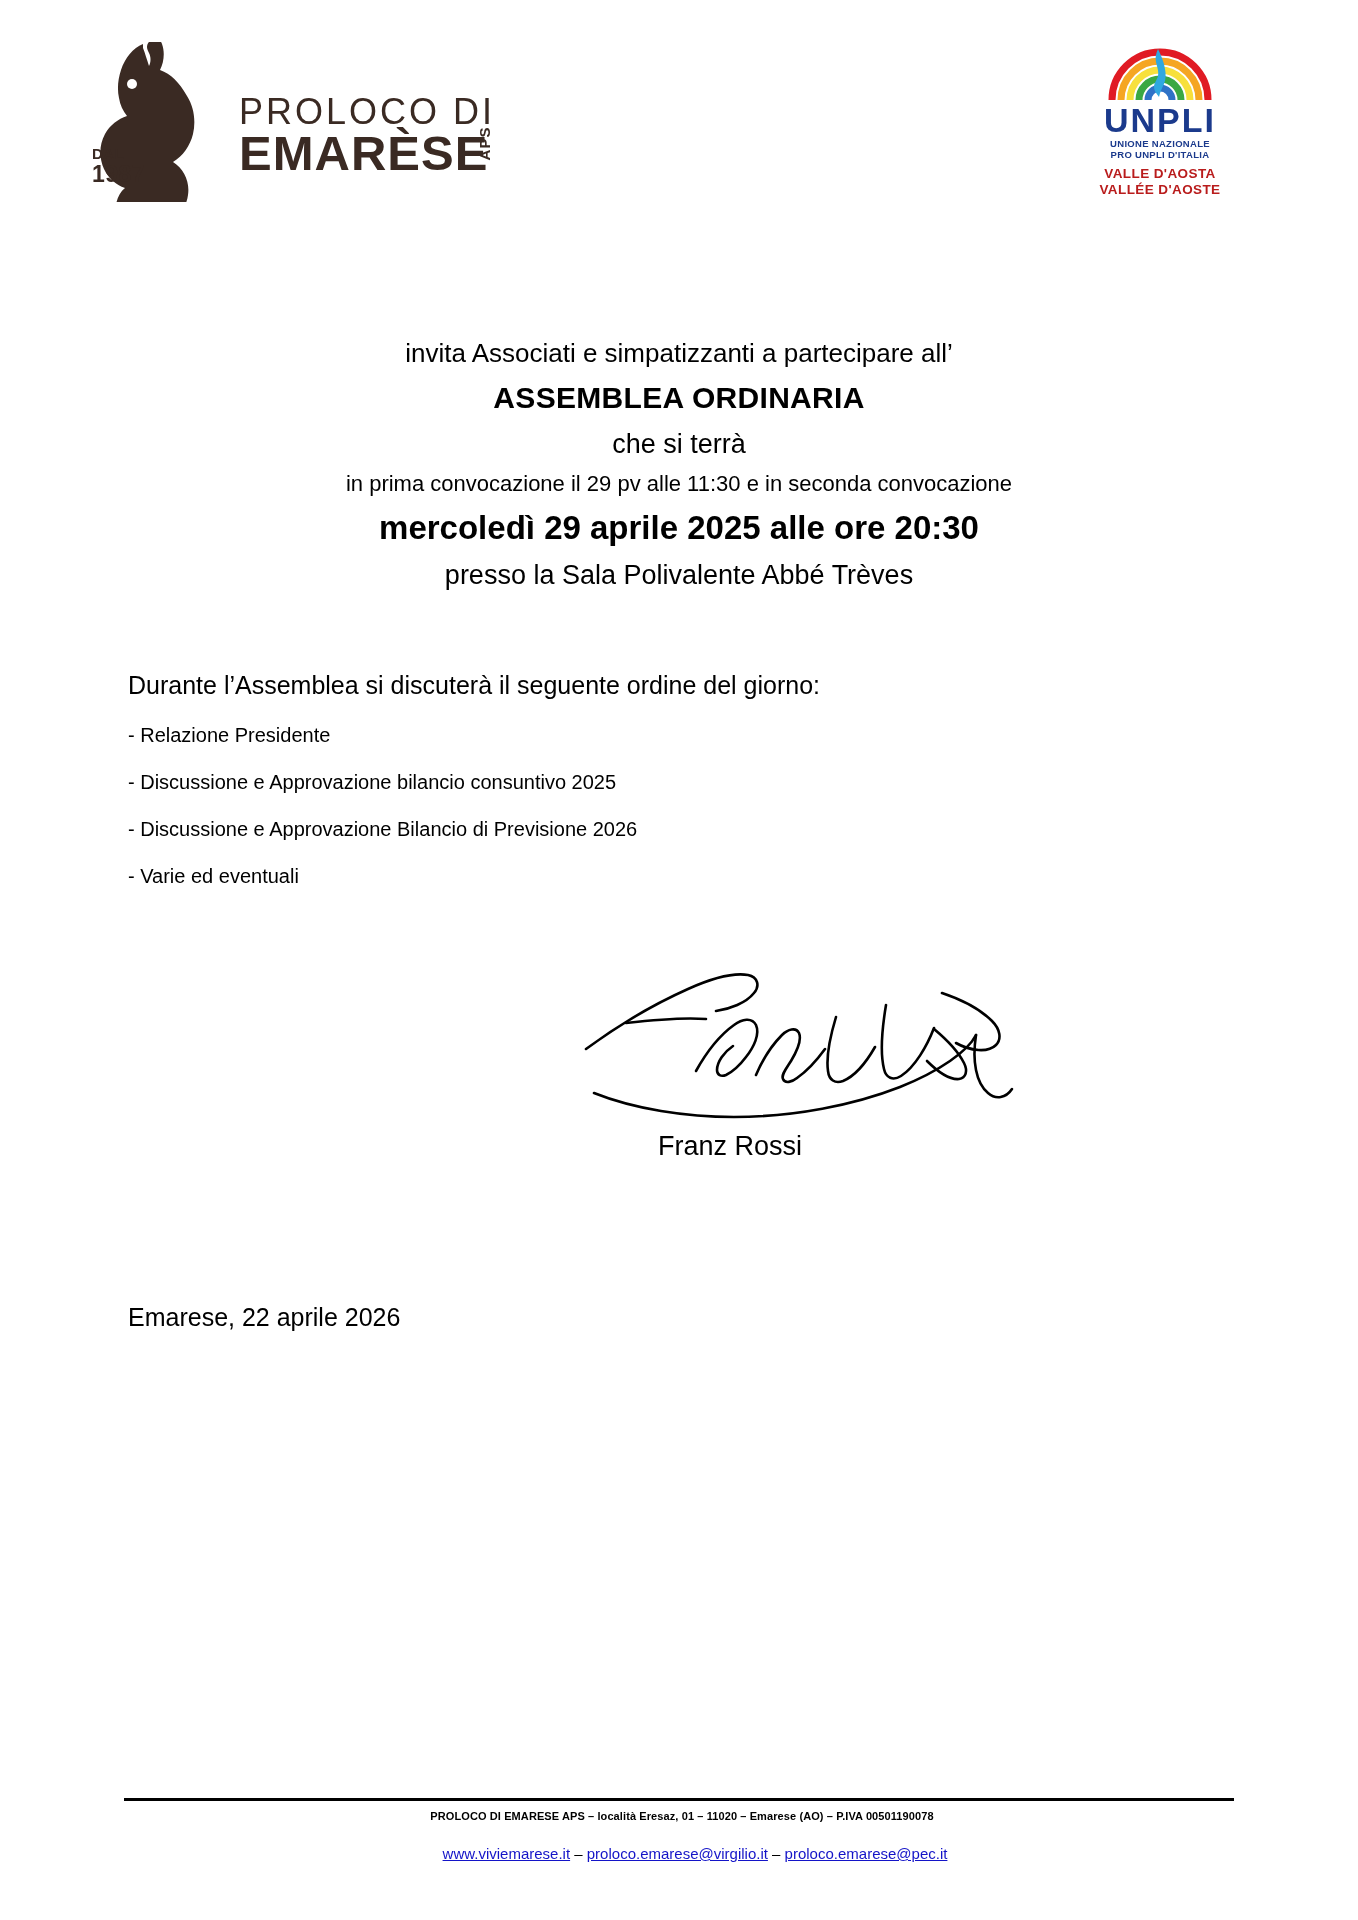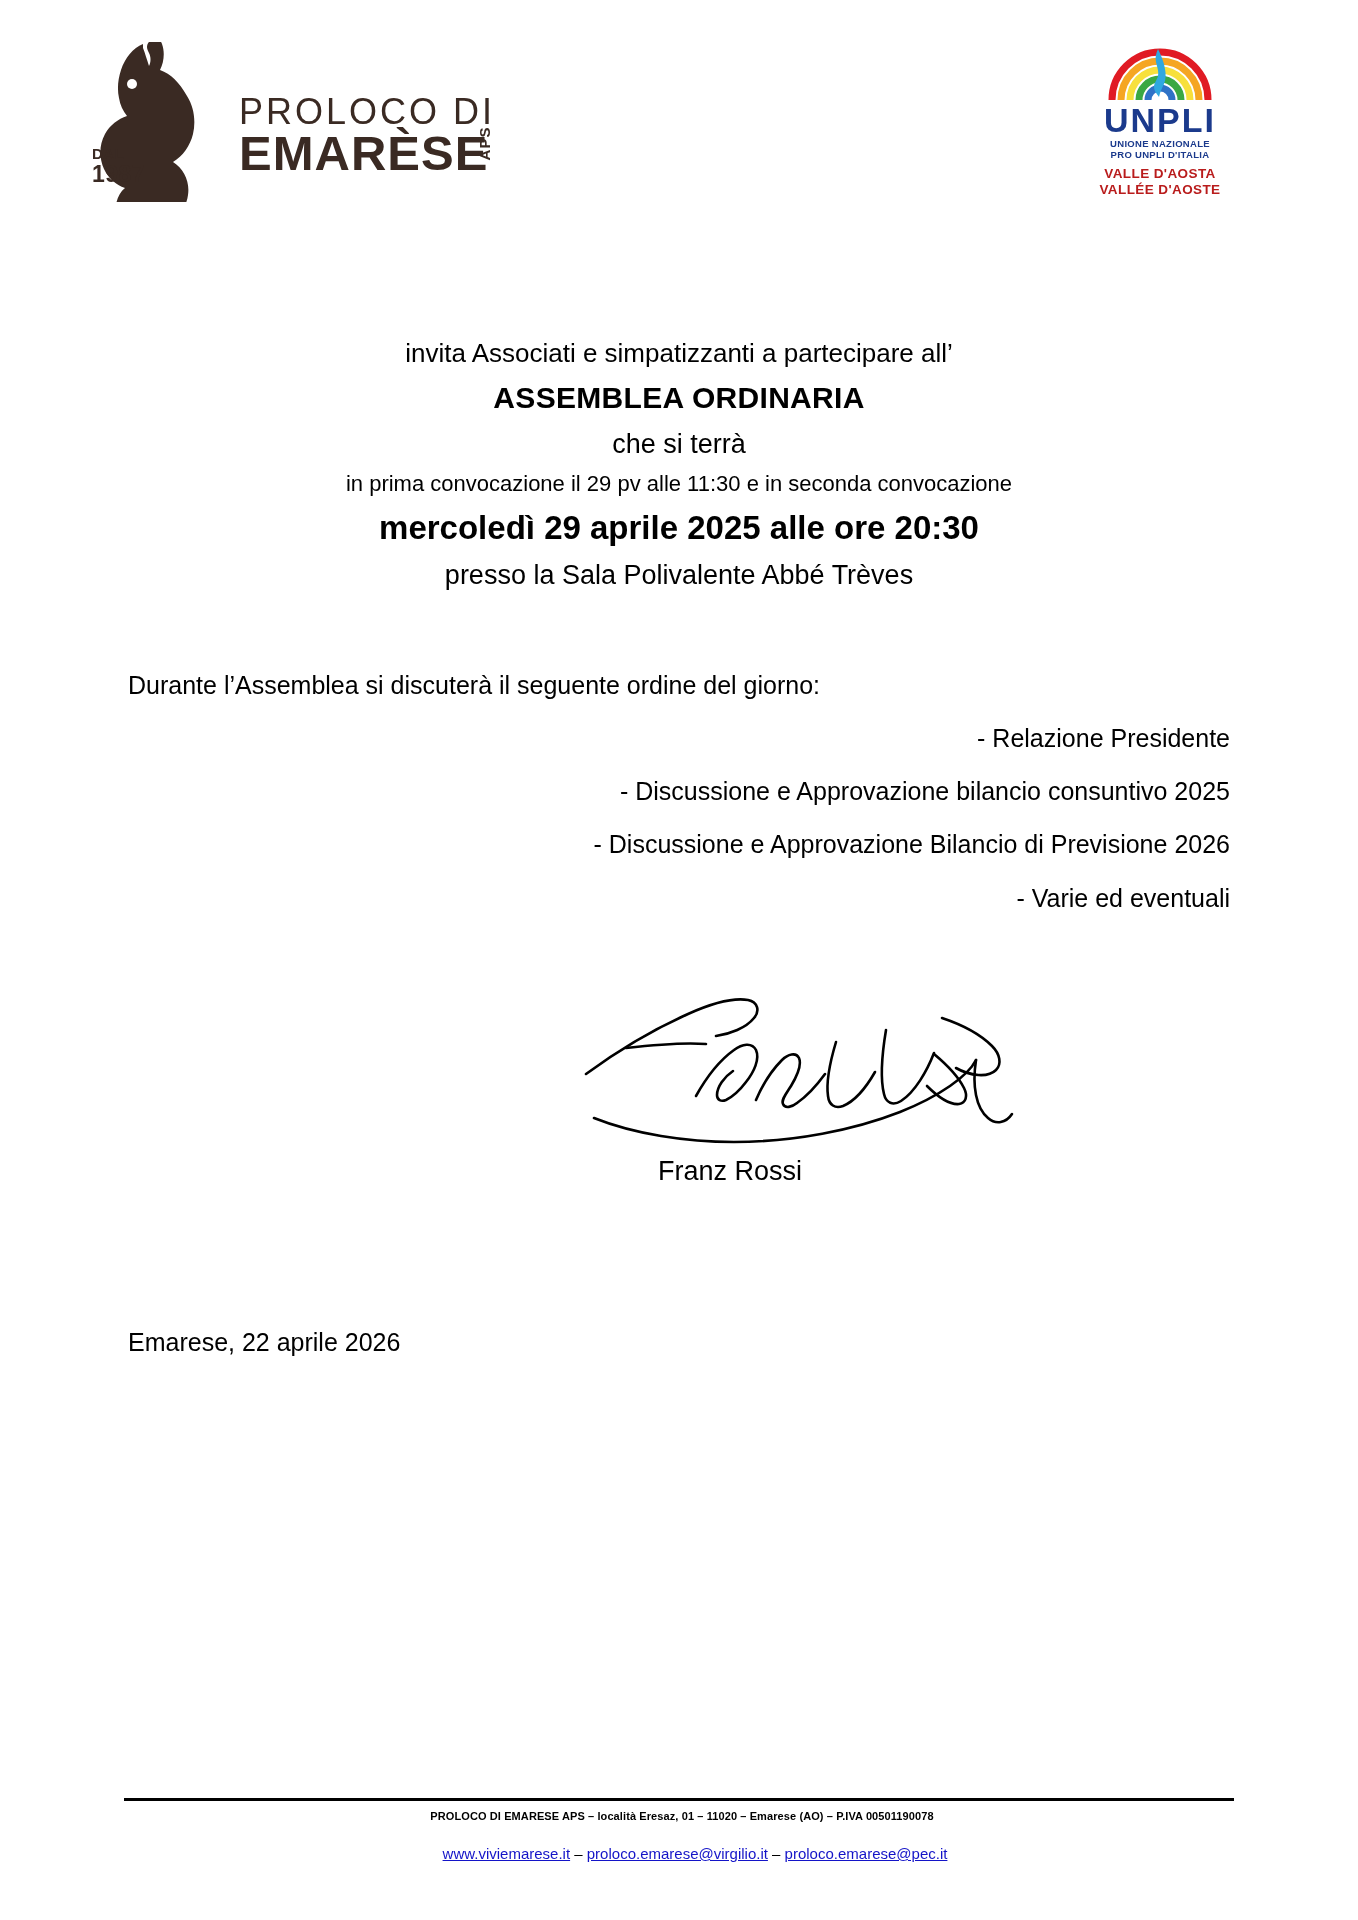--- a/index.html
+++ b/index.html
@@ -162,24 +162,23 @@
   .agenda {
     margin-top: 72px;
     text-align: left;
   }
   .agenda-intro {
     font-size: 25px;
     line-height: 1.25;
     margin-bottom: 22px;
   }
   .agenda-item {
-    font-size: 25px;
+    font-size: 20px;
     line-height: 1.25;
     margin-bottom: 22px;
-    text-align: right;
   }
 
   
   .sign-area {
     position: relative;
     height: 250px;
     margin-top: 64px;
   }
   .sign-svg {
     position: absolute;

